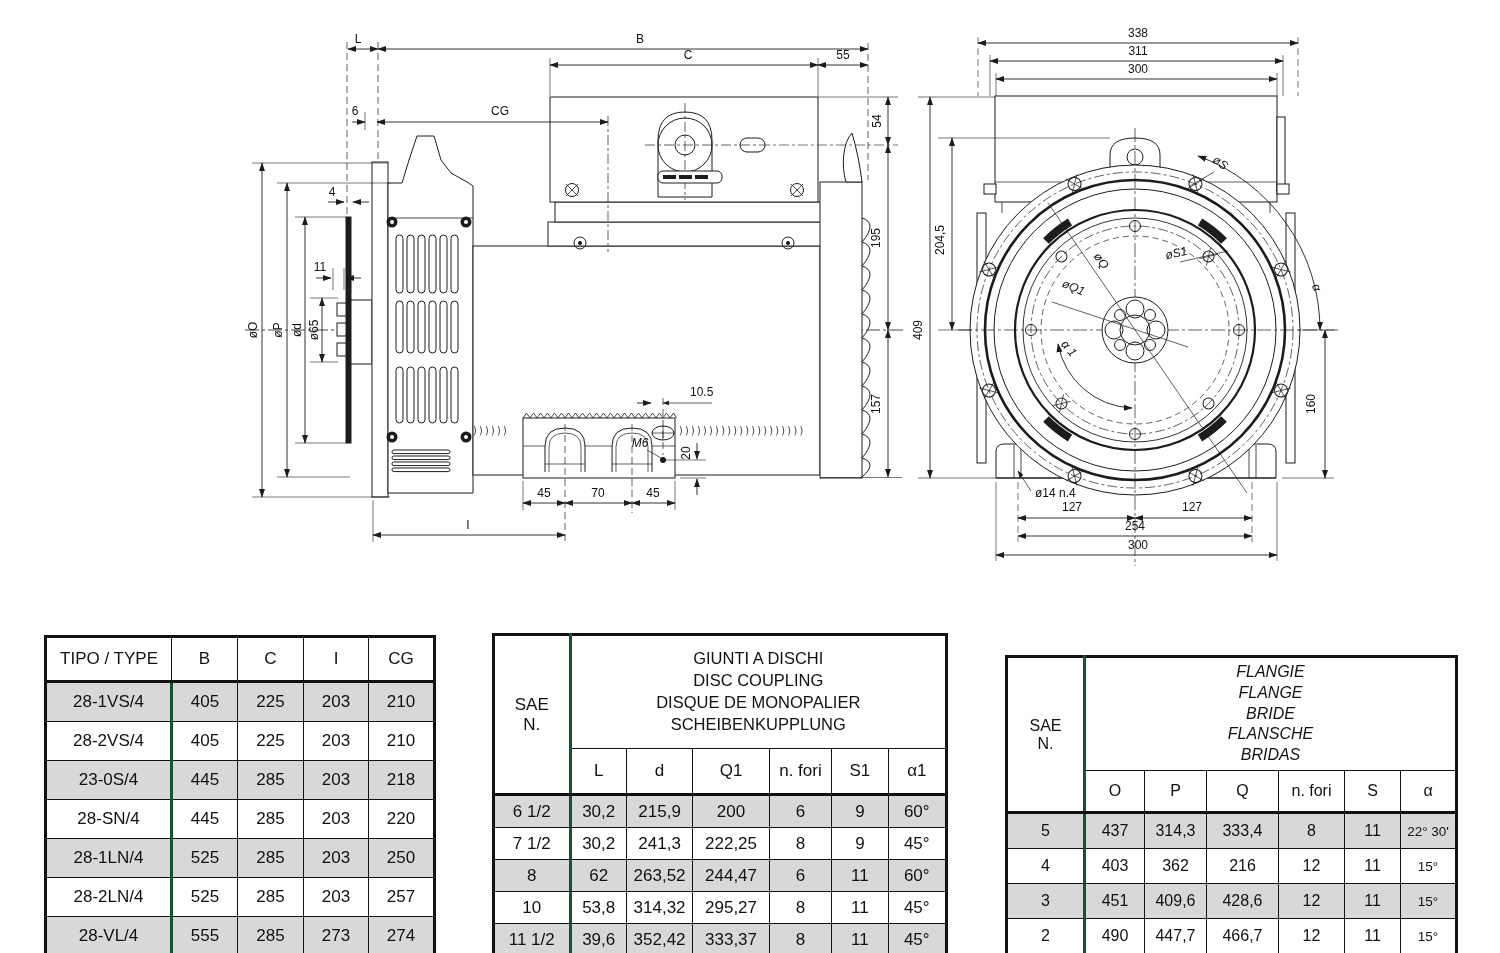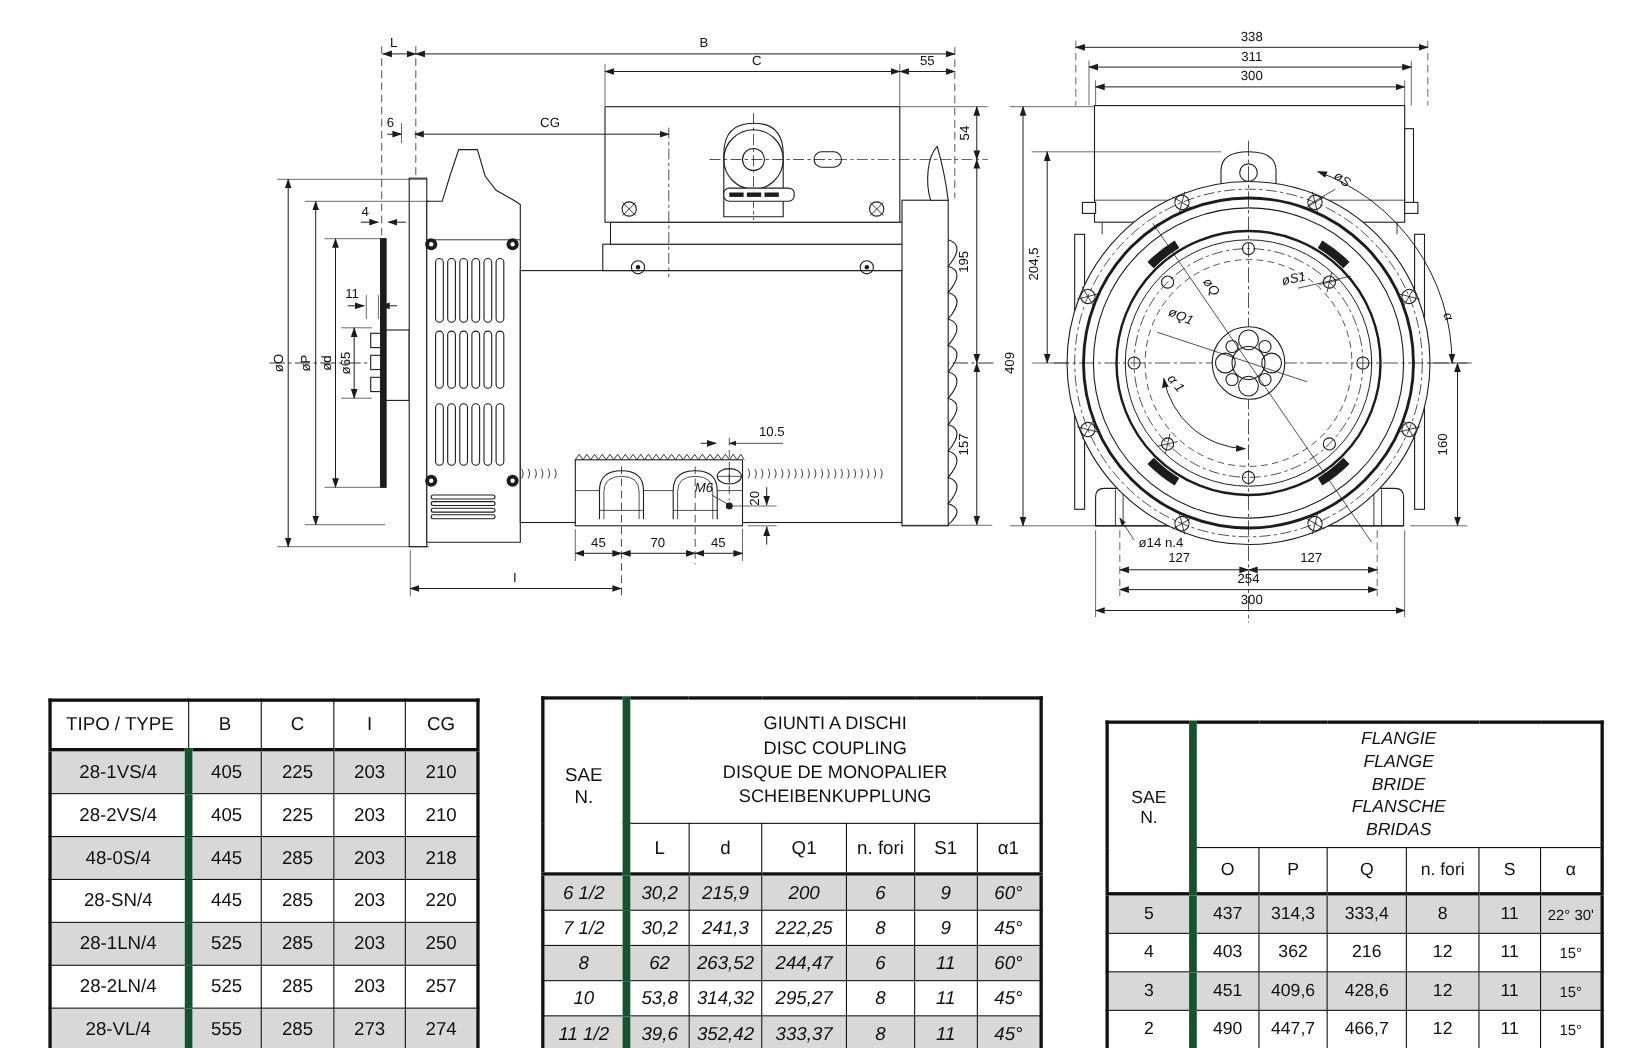--- a/index.html
+++ b/index.html
@@ -10,32 +10,32 @@
   .lbl-i{font-size:12px;fill:#111;font-style:italic;}
   .mono{font-family:"DejaVu Sans Mono",monospace;font-size:10px;fill:#444;}
 
   
   table.t{border-collapse:collapse;table-layout:fixed;position:absolute;background:#fff;
           border:3px solid #111;}
   table.t th,table.t td{border:1.5px solid #111;text-align:center;vertical-align:middle;
           font-weight:400;padding:0 2px;overflow:hidden;}
   table.t thead th{background:#fff;}
   table.t tbody tr:nth-child(odd) td{background:#d8d8d8;}
-  table.t td:first-child,table.t th.sae{border-right:7px solid #14532d;}
+  table.t td:first-child,table.t th.sae{border-right:3px solid #14532d;}
   table.t thead tr.hrow th{border-bottom:3px solid #111;}
   table.t thead th.sae{border-bottom:3px solid #111;}
 
   #t-tipo{left:44px;top:635px;width:389px;height:310px;font-size:17px;}
   #t-tipo thead th{height:42px;}
   #t-tipo tbody td{height:38px;}
 
   #t-coupling{left:492px;top:633px;width:456px;height:311px;font-size:17px;}
   #t-coupling th.title{height:112px;font-size:16.5px;line-height:1.32;}
   #t-coupling tr.hrow th{height:44px;}
-  #t-coupling tbody td{height:31px;font-style:italic;}
+  #t-coupling tbody td{height:31px;}
 
   #t-flange{left:1005px;top:655px;width:450px;height:289px;font-size:16px;}
   #t-flange th.title{height:112px;font-size:16px;line-height:1.3;font-style:italic;}
   #t-flange tr.hrow th{height:40px;}
   #t-flange tbody td{height:34px;}
   #t-flange td:last-child{font-size:13.5px;}
 </style>
 </head>
 <body>
 
@@ -475,21 +475,21 @@
           <td>210</td>
         </tr>
         <tr>
           <td>28-2VS/4</td>
           <td>405</td>
           <td>225</td>
           <td>203</td>
           <td>210</td>
         </tr>
         <tr>
-          <td>48-0S/4</td>
+          <td>23-0S/4</td>
           <td>445</td>
           <td>285</td>
           <td>203</td>
           <td>218</td>
         </tr>
         <tr>
           <td>28-SN/4</td>
           <td>445</td>
           <td>285</td>
           <td>203</td>

